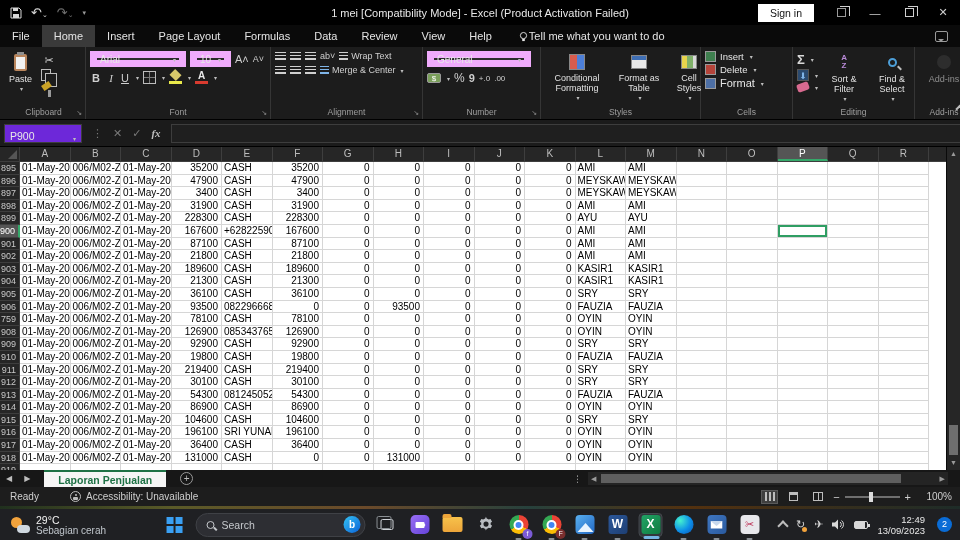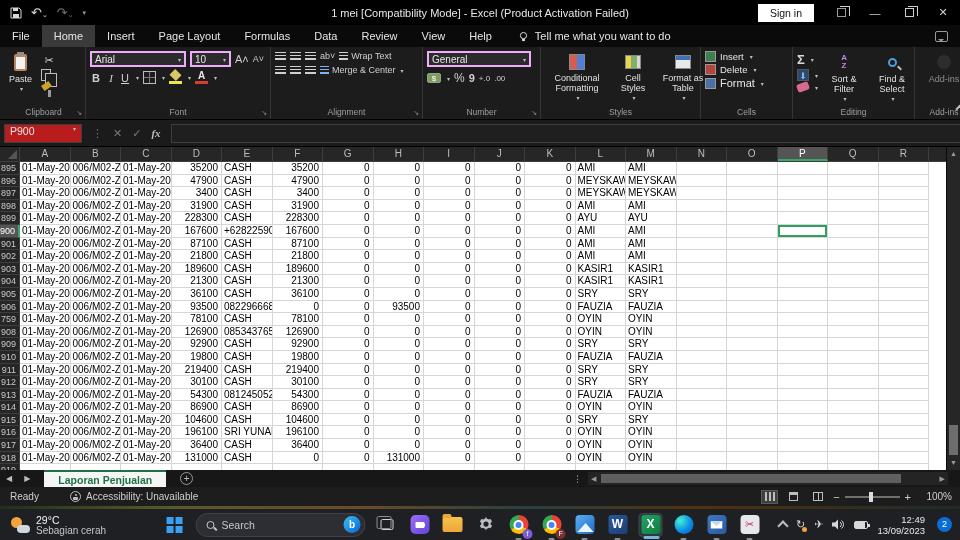--- a/index.html
+++ b/index.html
@@ -15,36 +15,36 @@
 .title-center{position:absolute;left:0;right:0;text-align:center;font-size:11px;color:#e8e8e8;pointer-events:none}
 .tb-right{margin-left:auto;display:flex;align-items:center;height:100%}
 .signin{background:#fff;color:#111;font-size:10.5px;padding:3px 12px;margin-right:10px;cursor:pointer}
 .winbtn{width:34px;height:100%;display:flex;align-items:center;justify-content:center;color:#cfcfcf;font-size:11px}
 .restore{width:9px;height:9px;border:1px solid #cfcfcf;position:relative}
 .restore:before{content:"";position:absolute;left:2px;top:-3px;width:9px;height:9px;border:1px solid #cfcfcf;border-left:none;border-bottom:none}
 
 .menubar{height:22px;background:#0a0a0a;display:flex;align-items:center;color:#e4e4e4;font-size:11px;position:relative}
 .mtab{padding:3px 12px;height:100%;display:flex;align-items:center}
 .mtab.active{background:#3a3a3a}
-.tellme{display:flex;align-items:flex-end;gap:6px;margin-left:14px;color:#e4e4e4}
+.tellme{display:flex;align-items:flex-end;gap:0;margin-left:14px;color:#e4e4e4}
 .bulb{width:11px;height:11px}
 .comment-ic{margin-left:auto;margin-right:12px;width:13px;height:11px;border:1px solid #9a9a9a;border-radius:2px;position:relative}
 .comment-ic:after{content:"";position:absolute;left:2px;bottom:-4px;border:3px solid transparent;border-top-color:#9a9a9a}
 
 
 .ribbon{height:73px;background:#1c1c1c;display:flex;padding:0 2px;border-bottom:1px solid #000;color:#e6e6e6}
 .group{position:relative;border-right:1px solid #353535;padding:4px 4px 15px 4px;flex-shrink:0}
 .glabel{position:absolute;bottom:2px;left:0;right:0;text-align:center;font-size:8.5px;color:#9f9f9f}
 .launcher{position:absolute;bottom:2px;right:3px;font-size:7px;color:#8f8f8f}
 .ic{display:inline-block;text-align:center;color:#cfcfcf}
 .small-ic{width:16px;height:14px;font-size:11px;line-height:14px}
 .dd{font-size:6px;color:#bdbdbd;margin-left:2px}
 .bigbtn{display:flex;flex-direction:column;align-items:center;justify-content:flex-start;font-size:9px;line-height:10px;text-align:center;padding:1px 3px;color:#e2e2e2}
 .bigbtn .bicon{width:20px;height:20px;margin-bottom:2px;display:flex;align-items:center;justify-content:center}
-.combo{background:#2b2b2b;border:2px solid #f0abfc;height:16px;display:flex;align-items:center;font-size:10px;color:#e8e8e8;padding:0 3px}
+.combo{background:#2b2b2b;border:7px solid #f0abfc;height:16px;display:flex;align-items:center;font-size:10px;color:#e8e8e8;padding:0 3px}
 .combo .dd{margin-left:auto}
 .row-ctl{display:flex;align-items:center;gap:4px}
 .bars{width:11px;height:8px;background:repeating-linear-gradient(#cfcfcf 0 1.3px,transparent 1.3px 3.2px)}
 .clip-ic{width:13px;height:17px;background:#b9855c;border-radius:2px;position:relative}
 .clip-ic:before{content:"";position:absolute;left:2px;top:3px;width:9px;height:12px;background:#f2f2f2}
 .clip-ic:after{content:"";position:absolute;left:3px;top:-2px;width:7px;height:3px;background:#8f8f8f}
 .copy-ic{width:10px;height:12px;border:1px solid #bdbdbd;position:relative}
 .copy-ic:after{content:"";position:absolute;left:3px;top:3px;width:10px;height:12px;border:1px solid #bdbdbd;background:#1c1c1c}
 .brush-ic{width:12px;height:13px;position:relative}
 .brush-ic:before{content:"";position:absolute;left:1px;top:0;width:9px;height:6px;background:#c9a227;transform:rotate(-35deg)}
@@ -68,21 +68,21 @@
 .magnifier{width:9px;height:9px;border:2px solid #4d9fd8;border-radius:50%;position:relative}
 .magnifier:after{content:"";position:absolute;left:7px;top:7px;width:5px;height:2px;background:#bdbdbd;transform:rotate(45deg)}
 .sigma{font-size:13px;font-weight:bold;color:#d8d8d8}
 .filldown-ic{width:12px;height:12px;background:#2b4a6f;color:#7fb4e8;font-size:9px;line-height:12px;text-align:center;border:1px solid #555}
 .eraser-ic{width:12px;height:8px;background:#d86a8f;transform:rotate(-20deg);border-radius:2px}
 .chev-up{width:8px;height:8px;border-left:2px solid #bdbdbd;border-top:2px solid #bdbdbd;transform:rotate(45deg);margin-top:3px}
 .addins-ic{width:14px;height:14px;border-radius:50%;background:#5a5a5a;opacity:.5}
 
 
 .fbar{height:27px;background:#1b1b1b;display:flex;align-items:center;padding:3px 0;border-bottom:1px solid #000}
-.namebox{width:78px;height:19px;background:#b91c1c;border:1px solid #3d3d3d;margin-left:4px;display:flex;align-items:flex-start;padding:0 5px;font-size:10.5px;color:#e8e8e8}
+.namebox{width:78px;height:19px;background:#6d28d9;border:1px solid #3d3d3d;margin-left:4px;display:flex;align-items:flex-end;padding:0 5px;font-size:10.5px;color:#e8e8e8}
 .namebox .dd{margin-left:auto}
 .fbtns{display:flex;align-items:center;gap:10px;padding:0 10px;color:#7a7a7a;font-size:11px}
 .fx{font-family:"Liberation Serif",serif;font-style:italic;font-weight:bold;color:#bdbdbd}
 .finput{flex:1;height:19px;background:#1f1f1f;border:1px solid #3d3d3d;border-right:none;margin-right:0}
 
 
 .grid{position:relative;height:323px;background:#262626}
 .sheet{position:absolute;left:0;top:0;width:946px;background:#fff}
 .colhdr{display:flex;height:15px;background:#262626;border-bottom:1px solid #3e3e3e}
 .corner{width:20px;flex-shrink:0;position:relative;border-right:1px solid #3e3e3e}
@@ -331,30 +331,30 @@
   <div class="group" style="width:160px;flex-direction:row;display:flex;gap:4px">
     <div class="bigbtn">
       <span class="bicon">
           <span class="cf-ic"></span>
         </span>
       <span style="width:58px">Conditional Formatting</span>
         <span class="dd">▾</span>
     </div>
     <div class="bigbtn">
       <span class="bicon">
+          <span class="fat-ic"></span>
+        </span>
+      <span style="width:46px">Format as Table</span>
+        <span class="dd">▾</span>
+    </div>
+    <div class="bigbtn">
+      <span class="bicon">
           <span class="cs-ic"></span>
         </span>
       <span style="width:34px">Cell Styles</span>
-        <span class="dd">▾</span>
-    </div>
-    <div class="bigbtn">
-      <span class="bicon">
-          <span class="fat-ic"></span>
-        </span>
-      <span style="width:46px">Format as Table</span>
         <span class="dd">▾</span>
     </div>
     <div class="glabel">Styles</div>
   </div>
 
   <div class="group" style="width:92px">
     <div class="row-ctl" style="margin-bottom:2px">
         <span class="ins-ic"></span>
         <span style="font-size:9.5px">Insert</span>
         <span class="dd">▾</span>

